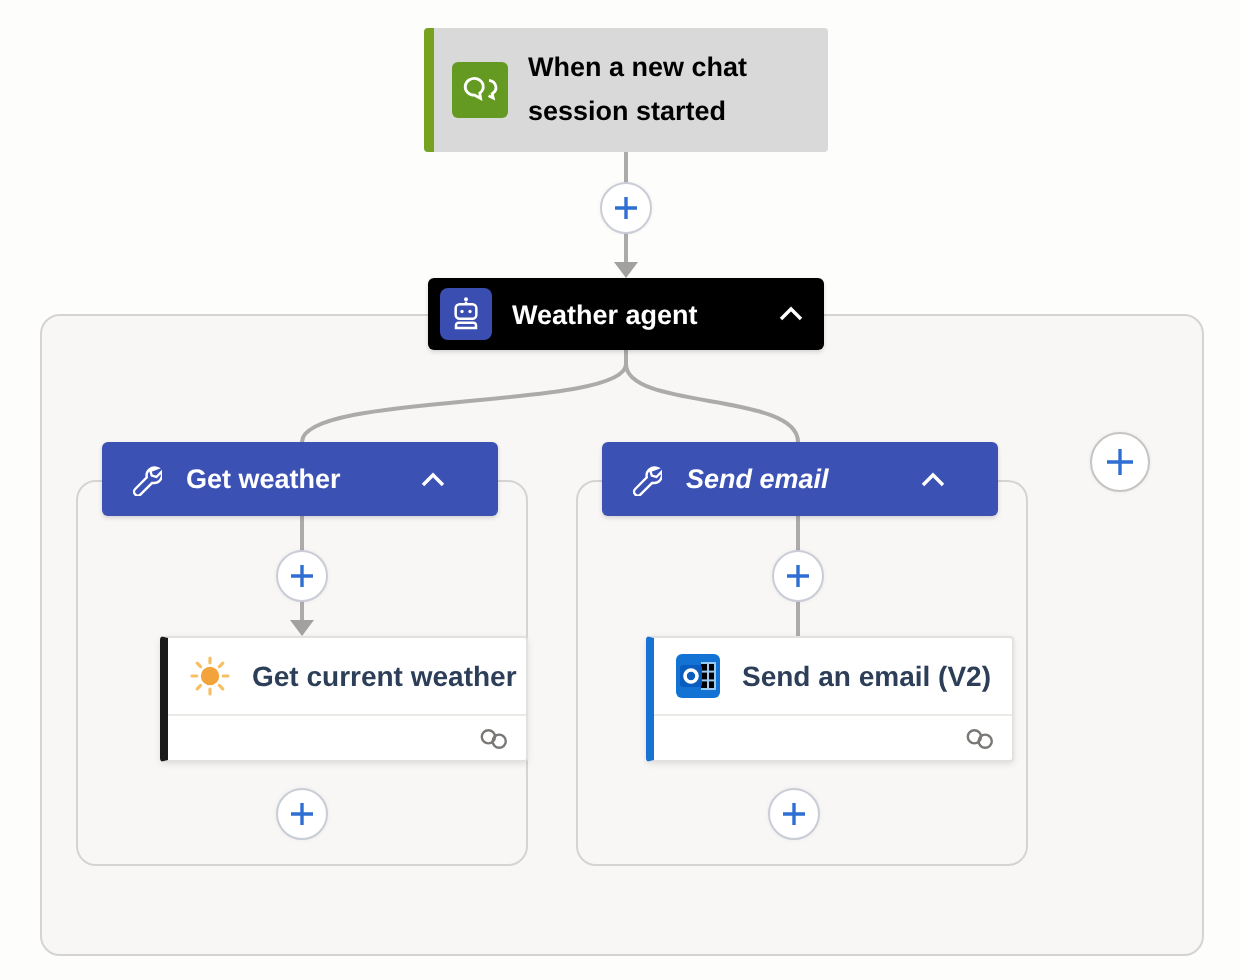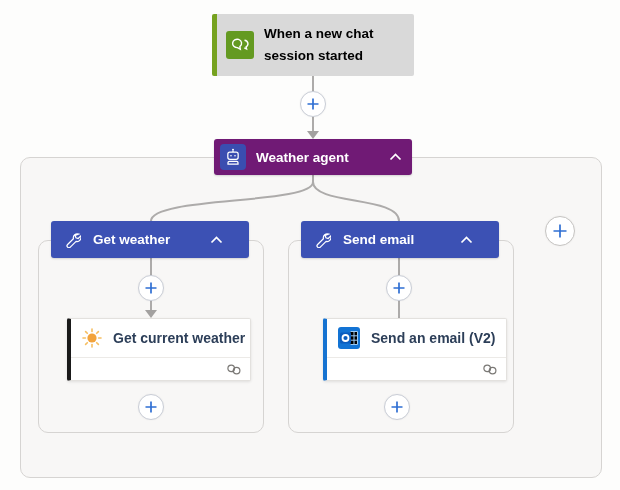--- a/index.html
+++ b/index.html
@@ -33,49 +33,49 @@
     width: 28px; height: 28px; border-radius: 3px; background: #649a21;
     display: flex; align-items: center; justify-content: center; flex: 0 0 auto;
   }
   .trigger-title {
     font-size: 13.5px; font-weight: bold; color: #000000; line-height: 22px; width: 142px;
   }
 
   
   .agent-header {
     position: absolute; left: 214px; top: 139px; width: 198px; height: 36px;
-    background: #701a75; border-radius: 3px; display: flex; align-items: center;
+    background: #000000; border-radius: 3px; display: flex; align-items: center;
     padding: 0 10px 0 6px; gap: 10px; z-index: 4; cursor: pointer;
     box-shadow: 0 1px 2px rgba(0,0,0,.15);
   }
   .agent-chip {
     width: 26px; height: 26px; border-radius: 4px; background: #3a4db0;
     display: flex; align-items: center; justify-content: center; flex: 0 0 auto;
   }
   .hdr-label { color: #ffffff; font-size: 13.5px; font-weight: bold; flex: 1 1 auto; }
   .chevron { display: flex; align-items: center; flex: 0 0 auto; }
 
   
   .tool-header {
     position: absolute; top: 221px; width: 198px; height: 37px;
     background: #3c51b4; border-radius: 3px; display: flex; align-items: center;
     padding: 0 26px 0 14px; gap: 12px; z-index: 4; cursor: pointer;
     box-shadow: 0 1px 2px rgba(0,0,0,.15);
   }
   .tool-header.left  { left: 51px; }
-  .tool-header.right { left: 301px; }
+  .tool-header.right { left: 301px; font-style: italic; }
 
   
   .action-card {
     position: absolute; top: 318px; width: 184px; height: 63px;
     background: #ffffff; border: 1px solid #e3e1de; border-radius: 2px;
     box-shadow: 0 1px 3px rgba(0,0,0,.10); z-index: 4; cursor: pointer;
     display: flex; flex-direction: column;
   }
-  .action-card.left  { left: 67px;  border-left: 4px solid #1a1a1a; }
+  .action-card.left  { left: 80px;  border-left: 4px solid #1a1a1a; }
   .action-card.right { left: 300px; border-left: 4px solid #1673d1; margin-left: 23px; }
   .card-main { height: 38px; display: flex; align-items: center; gap: 10px; padding-left: 10px; }
   .card-title { font-size: 14px; font-weight: bold; color: #2c3e58; white-space: nowrap; }
   .card-footer {
     flex: 1 1 auto; border-top: 1px solid #eceae7;
     display: flex; align-items: center; justify-content: flex-end; padding-right: 8px;
   }
 
   
   .plus-btn {

